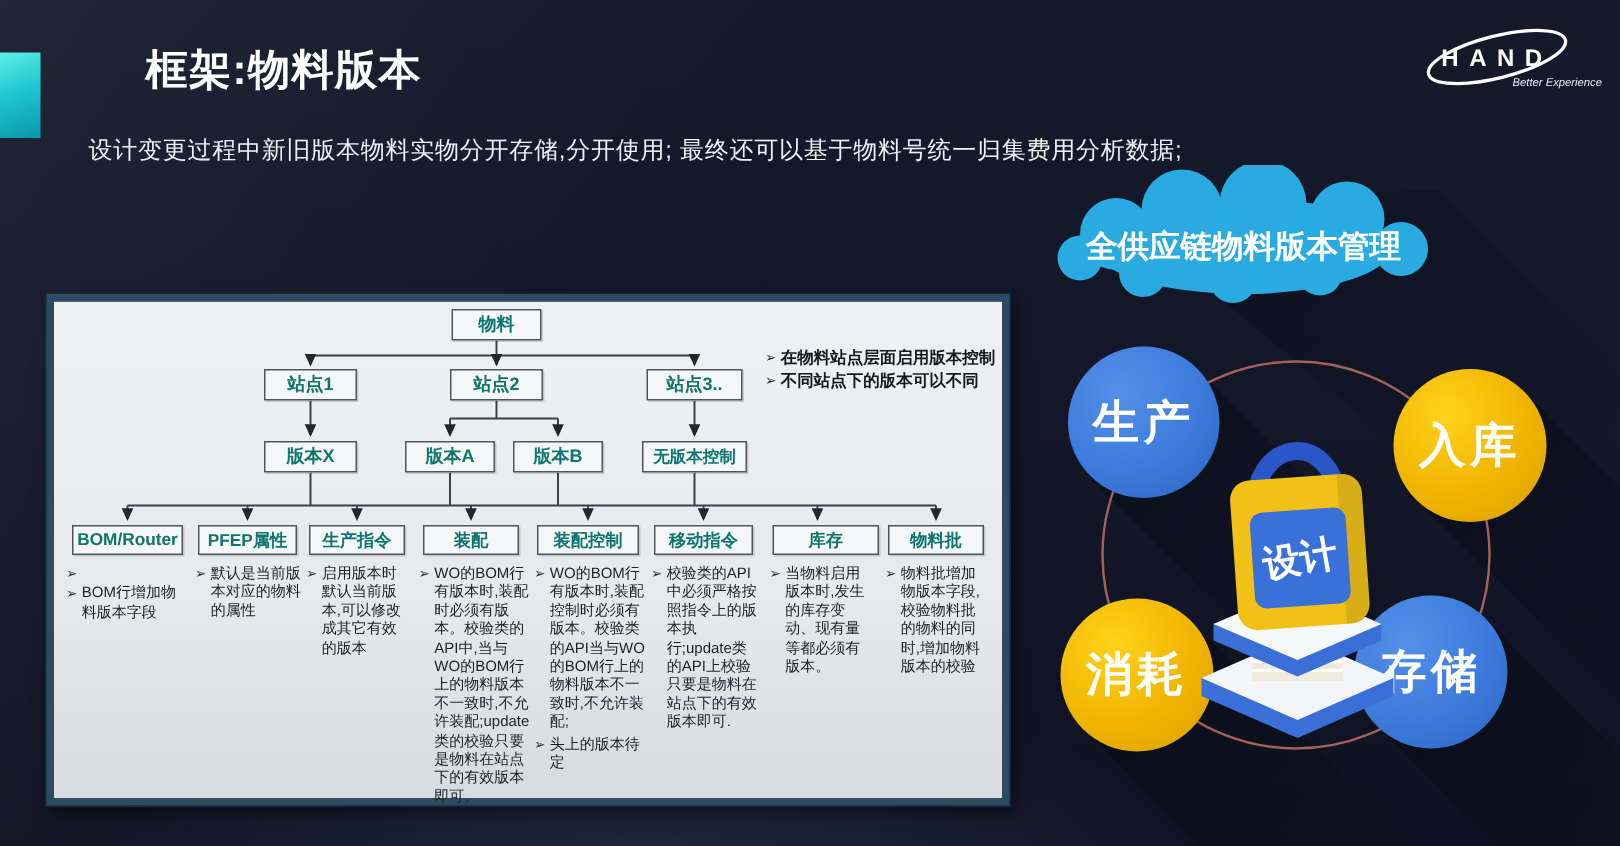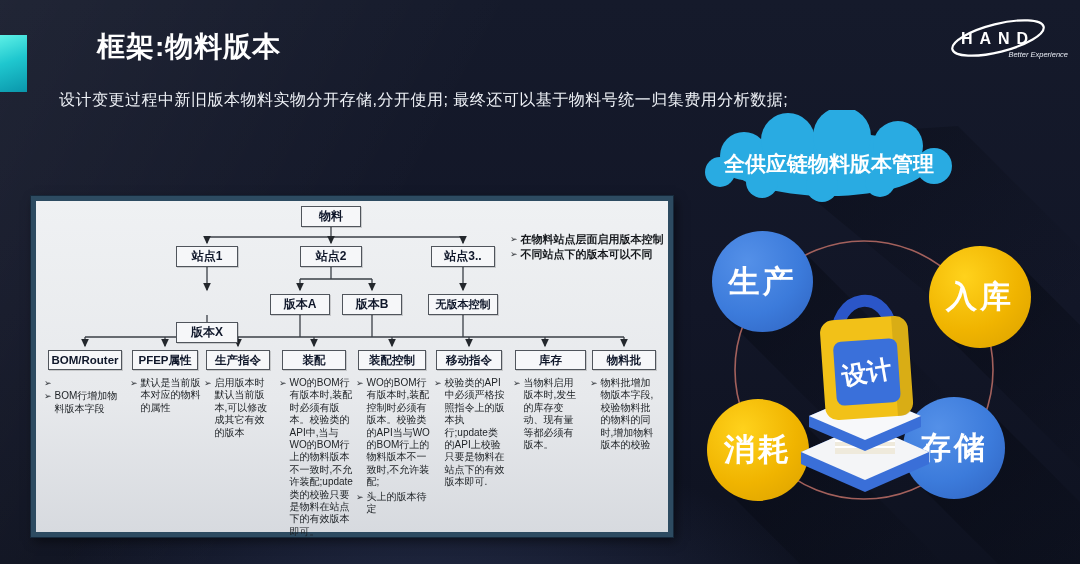--- a/index.html
+++ b/index.html
@@ -18,21 +18,21 @@
   .subtitle{position:absolute;left:59px;top:70px;font-size:16px;color:#eef1f6;letter-spacing:0.5px;margin-top:20px;}
   .logo{position:absolute;right:8px;top:14px;width:132px;height:48px;}
   
   .panel{position:absolute;left:31px;top:196px;width:642px;height:341px;box-sizing:border-box;
     border:5px solid #2d4b61;box-shadow:0 0 0 1px #16283a, 3px 4px 10px rgba(0,0,0,0.5);
     background:linear-gradient(180deg,#eff1f3 0%,#e7e9ec 60%,#d7dadf 100%);}
   .panel-in{position:absolute;inset:0;}
   .flowlines{position:absolute;left:0;top:0;}
   .fbox{position:absolute;height:21px;background:#f6f7f9;border:1px solid #50555c;box-sizing:border-box;
     display:flex;align-items:center;justify-content:center;
-    font-size:12px;font-weight:bold;color:#0f172a;white-space:nowrap;box-shadow:1px 1px 0 rgba(0,0,0,0.15);}
+    font-size:12px;font-weight:bold;color:#0f766e;white-space:nowrap;box-shadow:1px 1px 0 rgba(0,0,0,0.15);}
   .fbox.small{height:20px;font-size:11.5px;}
   .notes{position:absolute;left:474px;top:31px;width:158px;font-size:11px;font-weight:bold;color:#16191d;line-height:1.35;}
   .bitem{display:flex;gap:3px;}
   .bmark{flex:0 0 auto;font-size:9px;line-height:inherit;color:#2a2e33;transform:translateY(0.5px);}
   .bcol{position:absolute;top:176px;font-size:10px;color:#1c2024;line-height:1.24;}
   .bcol .bitem{margin-bottom:2px;}
   
   .ring{position:absolute;left:730px;top:236px;}
   .shadowlayer{position:absolute;left:0;top:0;}
   .bubble{position:absolute;border-radius:50%;display:flex;align-items:center;justify-content:center;
@@ -91,21 +91,21 @@
           <line x1="433" y1="136" x2="433" y2="145" marker-end="url(#ah)"></line>
           <line x1="509" y1="136" x2="509" y2="145" marker-end="url(#ah)"></line>
           <line x1="588" y1="136" x2="588" y2="145" marker-end="url(#ah)"></line>
         </g>
       </svg>
 
       <div class="fbox" style="left:265px;top:5px;width:60px;">物料</div>
       <div class="fbox" style="left:140px;top:45px;width:62px;">站点1</div>
       <div class="fbox" style="left:264px;top:45px;width:62px;">站点2</div>
       <div class="fbox" style="left:395px;top:45px;width:64px;">站点3..</div>
-      <div class="fbox" style="left:140px;top:93px;width:62px;margin-top:28px;">版本X</div>
+      <div class="fbox" style="left:140px;top:93px;width:62px;">版本X</div>
       <div class="fbox" style="left:234px;top:93px;width:60px;">版本A</div>
       <div class="fbox" style="left:306px;top:93px;width:60px;text-align:center;">版本B</div>
       <div class="fbox" style="left:392px;top:93px;width:70px;font-size:11px;">无版本控制</div>
 
       <div class="fbox small" style="left:12px;top:149px;width:74px;">BOM/Router</div>
       <div class="fbox small" style="left:96px;top:149px;width:66px;">PFEP属性</div>
       <div class="fbox small" style="left:170px;top:149px;width:64px;">生产指令</div>
       <div class="fbox small" style="left:246px;top:149px;width:64px;">装配</div>
       <div class="fbox small" style="left:322px;top:149px;width:68px;">装配控制</div>
       <div class="fbox small" style="left:400px;top:149px;width:66px;">移动指令</div>

